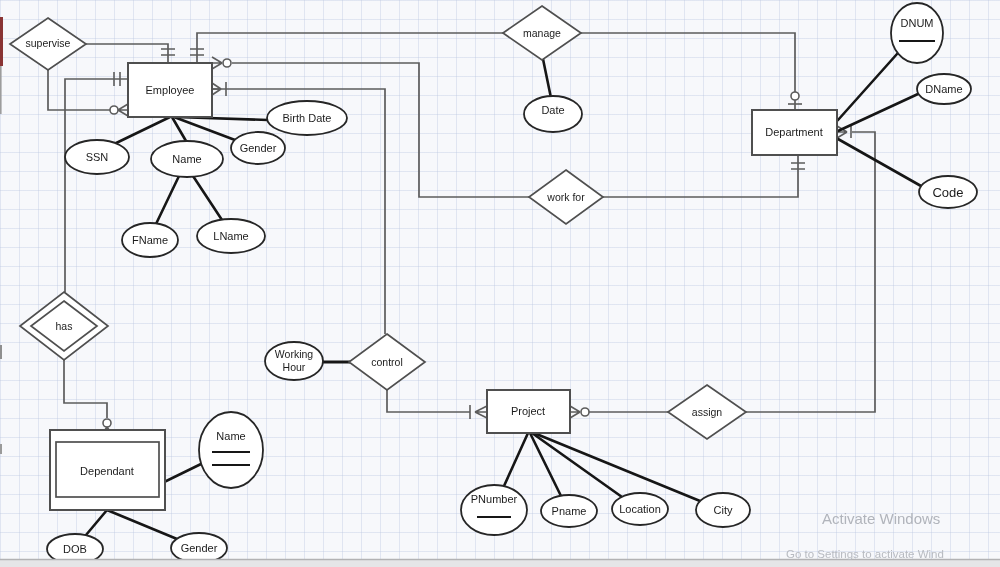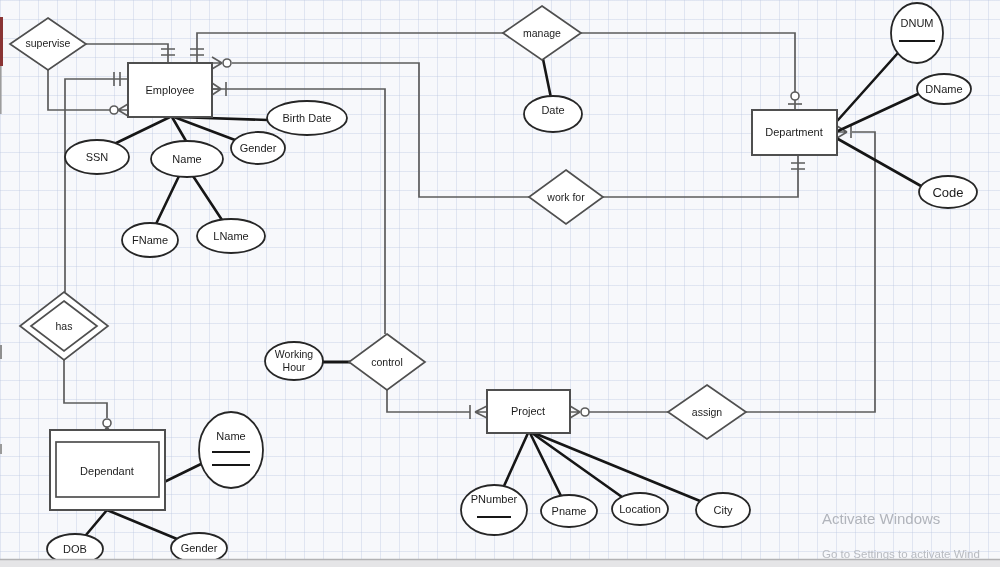--- a/index.html
+++ b/index.html
@@ -20,21 +20,21 @@
   .conn{stroke:#5c5c5c;stroke-width:1.7;fill:none;}
   .glyph{stroke:#5c5c5c;stroke-width:1.6;fill:none;}
   .zeroCircle{fill:#ffffff;stroke:#5c5c5c;stroke-width:1.6;}
   .attr{stroke:#161616;stroke-width:2.6;fill:none;stroke-linecap:round;}
   .attr-thick{stroke:#161616;stroke-width:3;fill:none;stroke-linecap:round;}
   .box{fill:#ffffff;stroke:#4f4f4f;stroke-width:2;}
   .diamond{fill:#ffffff;stroke:#4f4f4f;stroke-width:1.7;}
   .oval{fill:#ffffff;stroke:#262626;stroke-width:1.8;}
   .keyline{stroke:#161616;stroke-width:2;}
   .watermark1{position:absolute;left:822px;top:510px;font-size:15px;color:#b1b4bb;white-space:nowrap;}
-  .watermark2{position:absolute;left:822px;top:548px;font-size:11.5px;color:#b8bbc1;white-space:nowrap;}
+  .watermark2{position:absolute;left:786px;top:548px;font-size:11.5px;color:#b8bbc1;white-space:nowrap;}
 </style>
 </head>
 <body>
 
 <div class="canvas">
   <svg width="1000" height="567" viewBox="0 0 1000 567">
 
     <g>
       <path class="conn" d="M 86 44 H 168 V 62"></path>
       <path class="glyph" d="M 161 49 H 175 M 161 55 H 175"></path>

